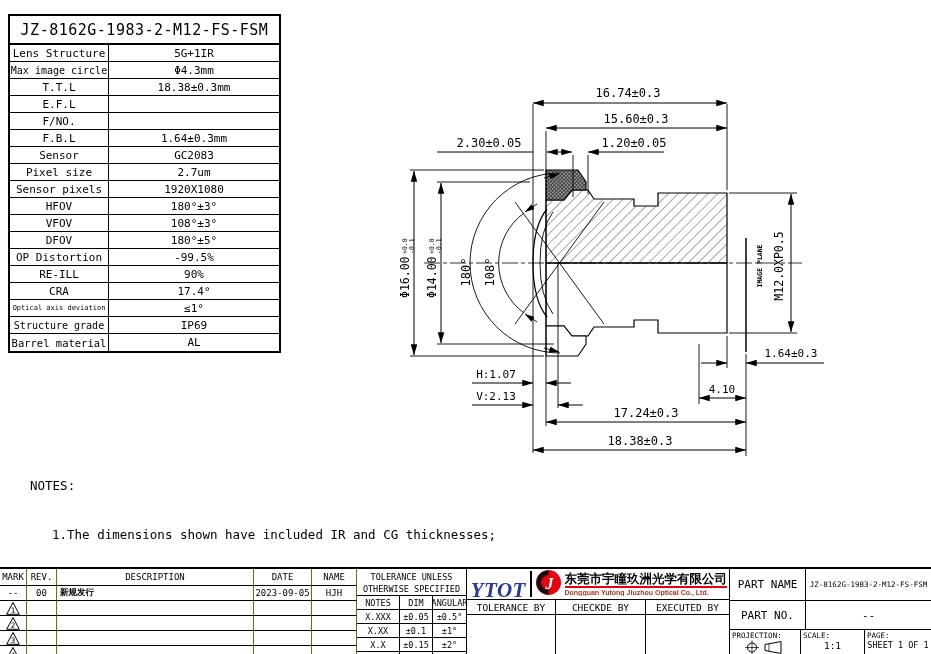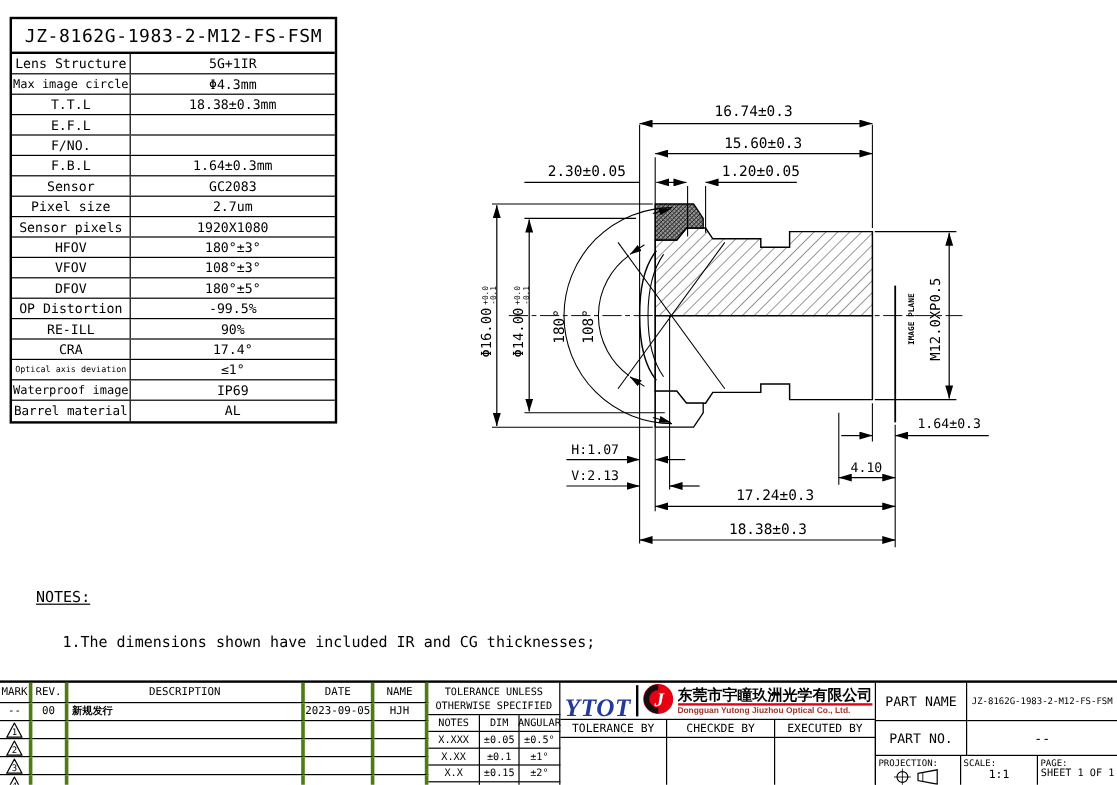--- a/index.html
+++ b/index.html
@@ -12,32 +12,32 @@
 
   
   .spec { position: absolute; left: 8px; top: 14px; width: 273px; border: 2px solid #000; background: #fff; }
   .spec-title { height: 29px; border-bottom: 2px solid #000; display: flex; align-items: center; justify-content: center; font-size: 15px; letter-spacing: .5px; }
   .spec-row { display: grid; grid-template-columns: 99px 170px; height: 17px; border-bottom: 1px solid #000; }
   .spec-rows > :last-child { border-bottom: none; }
   .spec-cell { display: flex; align-items: center; justify-content: center; font-size: 11px; }
   .spec-cell.lbl { border-right: 1px solid #000; }
 
   
-  .notes-h  { position: absolute; left: 30px; top: 490px; font-size: 12.5px; text-decoration: underline; }
+  .notes-h  { position: absolute; left: 30px; top: 478px; font-size: 12.5px; }
   .notes-l1 { position: absolute; left: 52px; top: 527px; font-size: 12.5px; }
 
   
   .draw { position: absolute; left: 390px; top: 80px; width: 545px; height: 385px; }
 
   
   .tb { position: absolute; left: 0; top: 567px; width: 931px; height: 87px; border-top: 2px solid #000; background: #fff; }
   .rev { position: absolute; left: 0; top: 0; width: 357px; }
   .rev-row { display: grid; grid-template-columns: 27px 30px 197px 58px 45px; height: 15px; }
   .rev-row.hdr { height: 17px; font-size: 9.5px; }
-  .rev-row > div { border-right: 3px solid #4d7c0f; border-bottom: 1px solid #000; display: flex; align-items: center; justify-content: center; font-size: 9px; text-align: center; }
+  .rev-row > div { border-right: 1px solid #4d7c0f; border-bottom: 1px solid #000; display: flex; align-items: center; justify-content: center; font-size: 9px; text-align: center; }
   .rev-row .desc { justify-content: flex-start; padding-left: 3px; font-weight: bold; font-size: 8.5px; }
   .tol { position: absolute; left: 357px; top: 0; width: 110px; }
   .tol-title { height: 27px; border-right: 1px solid #000; border-bottom: 1px solid #000; font-size: 8.5px; text-align: center; line-height: 12px; padding-top: 2px; }
   .tol-row { display: grid; grid-template-columns: 43px 33px 34px; height: 14px; }
   .tol-row > div { border-right: 1px solid #000; border-bottom: 1px solid #000; display: flex; align-items: center; justify-content: center; font-size: 8.5px; }
   .company { position: absolute; left: 467px; top: 0; width: 263px; height: 87px; border-right: 1px solid #000; }
   .logo-row { height: 31px; border-bottom: 1px solid #000; display: flex; align-items: center; }
   .ytot { width: 66px; text-align: center; font-family: "Liberation Serif", serif; font-weight: bold; font-style: italic; font-size: 21px; letter-spacing: 0.5px; margin-top: 12px; }
   .logo-div { width: 2px; height: 26px; background: #000; }
   .clogo { margin: 0 3px; }
@@ -140,21 +140,21 @@
         <div class="spec-cell lbl fit">CRA</div>
         <div class="spec-cell val fit">17.4°</div>
       </div>
 
       <div class="spec-row">
         <div class="spec-cell lbl fit" style="font-size: 7px;">Optical axis deviation</div>
         <div class="spec-cell val fit">≤1°</div>
       </div>
 
       <div class="spec-row">
-        <div class="spec-cell lbl fit" style="font-size: 10px;">Waterproof image</div>
+        <div class="spec-cell lbl fit" style="font-size: 10px;">Structure grade</div>
         <div class="spec-cell val fit">IP69</div>
       </div>
 
       <div class="spec-row">
         <div class="spec-cell lbl fit" style="font-size: 10.5px;">Barrel material</div>
         <div class="spec-cell val fit">AL</div>
       </div>
     </div>
 </div>
 

